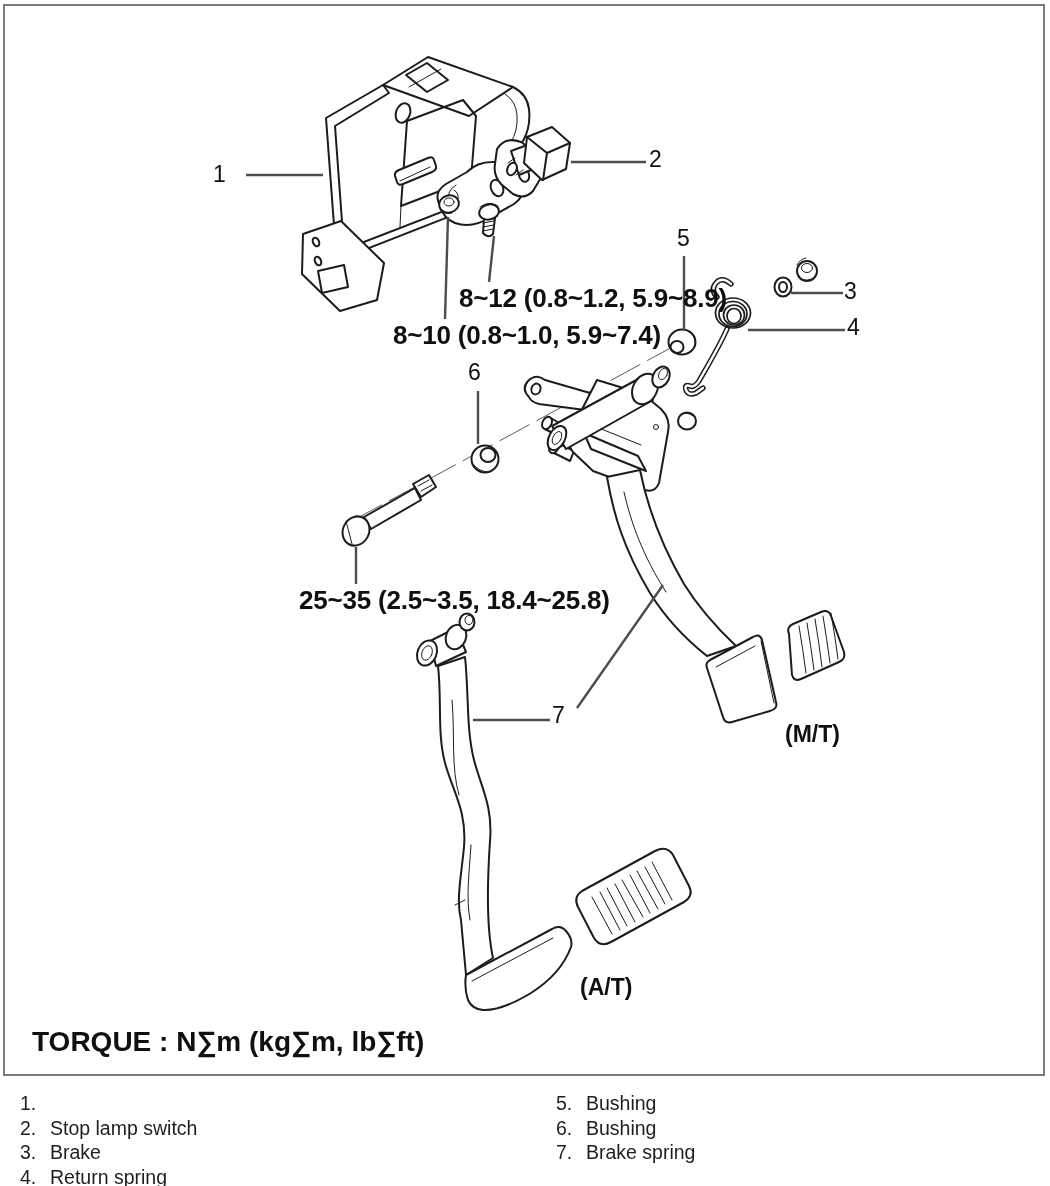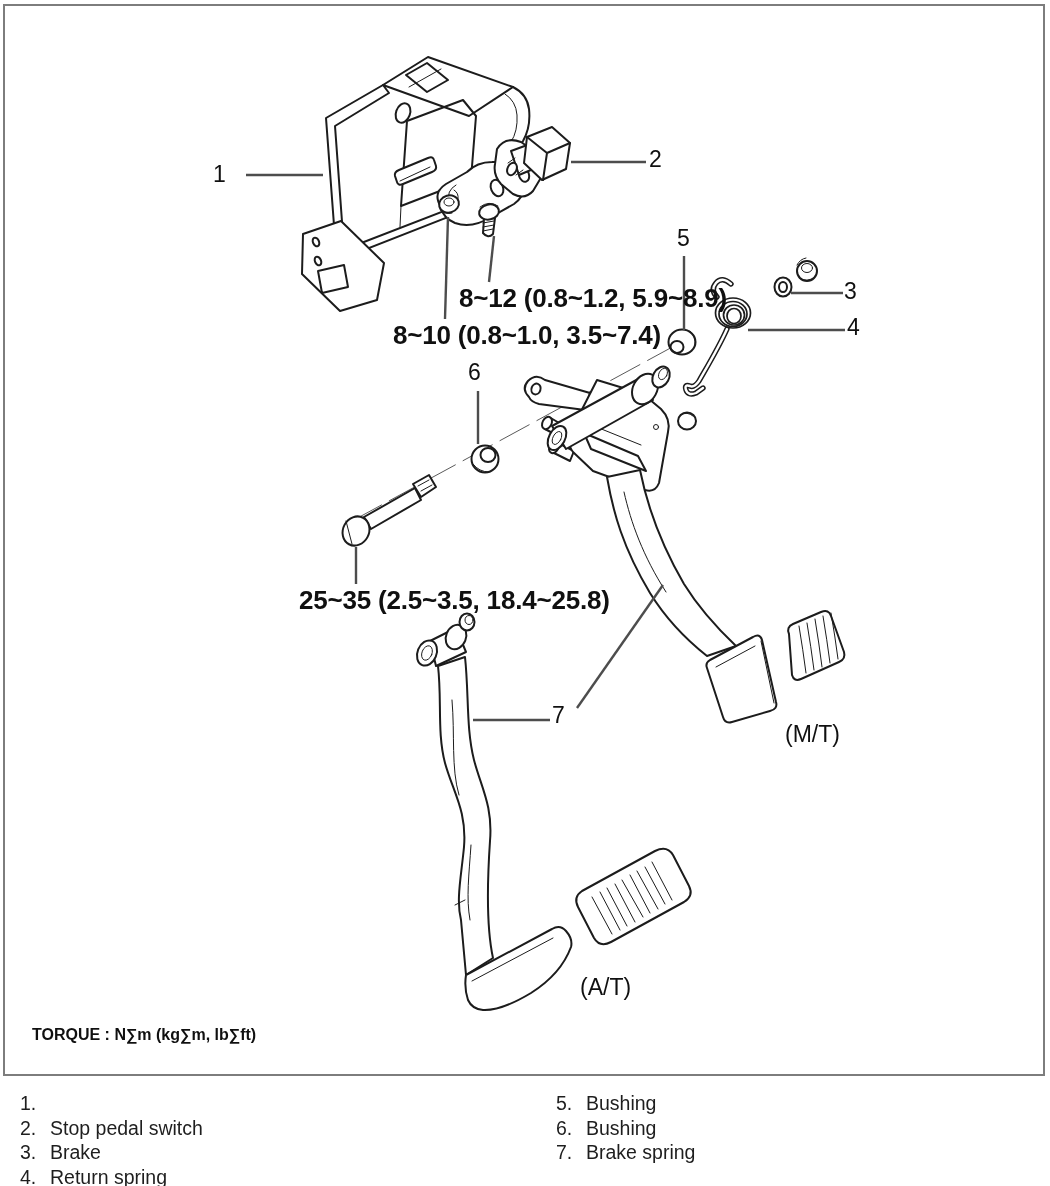--- a/index.html
+++ b/index.html
@@ -19,22 +19,22 @@
   .fw{fill:#ffffff;stroke:var(--line);stroke-width:2;stroke-linecap:round;stroke-linejoin:round;}
   .thin{fill:none;stroke:var(--line);stroke-width:1;stroke-linecap:round;}
   .axis{fill:none;stroke:#5a5a5a;stroke-width:1;stroke-dasharray:34 8;}
   .leader{fill:none;stroke:var(--leader);stroke-width:2.4;stroke-linecap:butt;}
   .wireO{fill:none;stroke:var(--line);stroke-width:5.4;stroke-linecap:round;stroke-linejoin:round;}
   .wireI{fill:none;stroke:#ffffff;stroke-width:2.4;stroke-linecap:round;stroke-linejoin:round;}
   .coil{fill:none;stroke:var(--line);stroke-width:1.7;}
   .plabel{position:absolute;font-size:23px;font-weight:400;color:#101010;line-height:1;}
   .tq{position:absolute;font-size:26px;font-weight:700;color:#101010;white-space:nowrap;
       letter-spacing:-0.2px;line-height:1.1;}
-  .variant{position:absolute;font-size:23px;font-weight:400;color:#101010;white-space:nowrap;}
-  .note{position:absolute;font-size:16px;font-weight:700;color:#101010;white-space:nowrap;}
+  .variant{position:absolute;font-size:23px;font-weight:700;color:#101010;white-space:nowrap;}
+  .note{position:absolute;font-size:28px;font-weight:700;color:#101010;white-space:nowrap;}
   .plist{position:absolute;font-size:19.5px;color:#1e1e1e;}
   .plist .row{display:flex;height:24.6px;}
   .plist .num{width:30px;flex:none;}
 </style>
 </head>
 <body>
 
 <div id="stage">
   <div id="frame"></div>
 
@@ -192,35 +192,35 @@
 
   <div class="plabel" style="left:213px;top:163px;">1</div>
   <div class="plabel" style="left:649px;top:148px;">2</div>
   <div class="plabel" style="left:844px;top:280px;">3</div>
   <div class="plabel" style="left:847px;top:316px;">4</div>
   <div class="plabel" style="left:677px;top:227px;">5</div>
   <div class="plabel" style="left:468px;top:361px;">6</div>
   <div class="plabel" style="left:552px;top:704px;">7</div>
 
   <div class="tq" style="left:459px;top:284px;">8~12 (0.8~1.2, 5.9~8.9)</div>
-  <div class="tq" style="left:393px;top:321px;">8~10 (0.8~1.0, 3.5~7.4)</div>
+  <div class="tq" style="left:393px;top:321px;">8~10 (0.8~1.0, 5.9~7.4)</div>
   <div class="tq" style="left:299px;top:586px;">25~35 (2.5~3.5, 18.4~25.8)</div>
 
   <div class="variant" style="left:785px;top:721px;">(M/T)</div>
   <div class="variant" style="left:580px;top:974px;">(A/T)</div>
 
   <div class="note" style="left:32px;top:1026px;">TORQUE : N∑m (kg∑m, lb∑ft)</div>
 
   <div class="plist" style="left:20px;top:1092px;">
     <div class="row">
       <span class="num">1.</span>
     </div>
     <div class="row">
       <span class="num">2.</span>
-      <span>Stop pedal switch</span>
+      <span>Stop lamp switch</span>
     </div>
     <div class="row">
       <span class="num">3.</span>
       <span>Brake</span>
     </div>
     <div class="row">
       <span class="num">4.</span>
       <span>Return spring</span>
     </div>
   </div>

